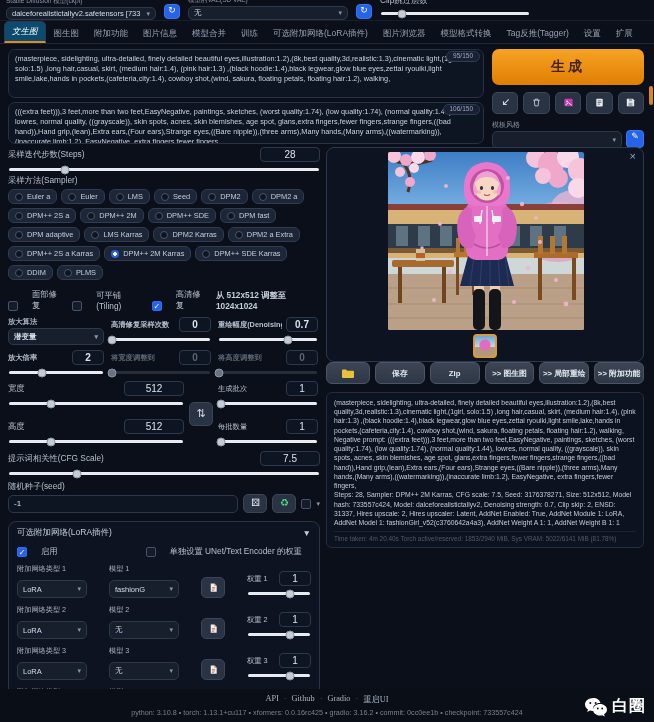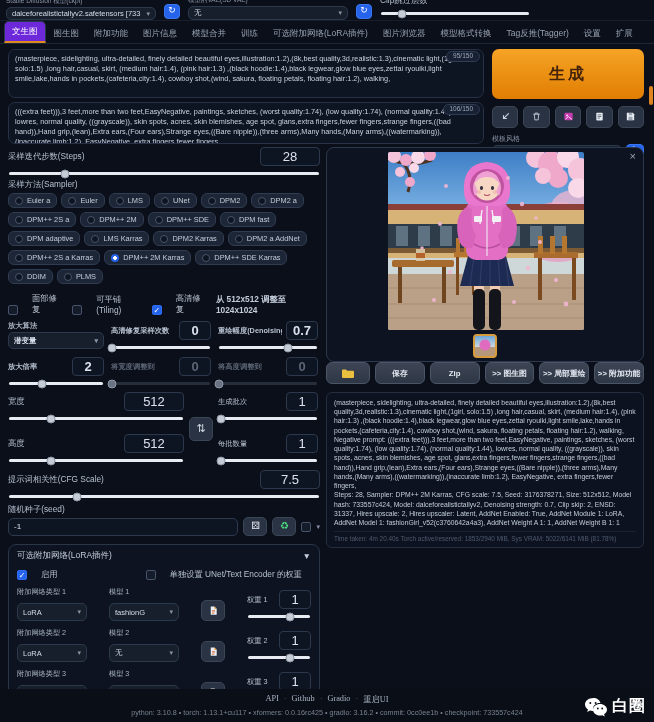--- a/index.html
+++ b/index.html
@@ -14,45 +14,45 @@
       border:1px solid #2c394d;border-radius:5px;padding:1px 5px;font-size:7.5px;color:#d5dde8;
       white-space:nowrap;overflow:hidden;}
   .dd .chev{color:#8a94a6;font-size:7px;margin-left:5px;}
   .blue-btn{width:14px;height:13px;background:#2563eb;border:1px solid #3b76f0;border-radius:4px;
             color:#fff;font-size:9px;line-height:11px;text-align:center;align-self:flex-end;margin-bottom:1px;}
   #clipskip{width:150px;align-self:flex-end;margin-bottom:2px;}
   
   #tabbar{position:absolute;left:0;top:21px;width:654px;height:23px;display:flex;gap:1px;
           align-items:flex-end;padding:0 4px;box-sizing:border-box;border-bottom:1px solid #1d2736;}
   .tab{padding:4px 7px 3px;font-size:8.5px;color:#97a2b2;white-space:nowrap;}
-  .tab.active{color:#fff;background:#6d28d9;border:1px solid #2c394d;border-bottom:2px solid #e08b1d;
-              border-radius:5px 5px 0 0;}
+  .tab.active{color:#fff;background:#0c4a6e;border:1px solid #2c394d;border-bottom:2px solid #e08b1d;
+              border-radius:5px 5px 0 0;font-style:italic;}
   
   .prompt-box{position:absolute;left:8px;width:476px;background:#0d1422;border:1px solid #273246;
               border-radius:7px;padding:4px 6px;box-sizing:border-box;font-size:7.3px;line-height:1.38;
               color:#c9d2e0;overflow:hidden;}
   #pos-prompt{top:49px;height:49px;}
   #neg-prompt{top:102px;height:42px;}
   .counter{position:absolute;top:1px;right:3px;background:#182133;border:1px solid #303c52;
            border-radius:6px;font-size:6.5px;padding:0 6px;color:#9aa6b8;}
   
   #gen-col{position:absolute;left:492px;top:49px;width:152px;}
-  #generate-btn{width:100%;height:50px;border:none;border-radius:7px;
-       background:linear-gradient(#f6a325,#e07e02);color:#44230a;font-weight:bold;font-size:16px;
+  #generate-btn{width:100%;height:36px;border:none;border-radius:7px;
+       background:linear-gradient(#f6a325,#e07e02);color:#44230a;font-weight:bold;font-size:14px;
        letter-spacing:3px;font-family:"Liberation Sans",sans-serif;}
   #tool-row{margin-top:7px;display:flex;gap:5px;}
   .tool-btn{width:25px;height:20px;background:#2a3343;border:1px solid #3a4556;border-radius:5px;
             display:flex;align-items:center;justify-content:center;color:#cfd6e2;font-size:10px;}
   #style-row{margin-top:6px;display:flex;gap:4px;align-items:flex-end;}
   #style-dd-wrap{flex:1;}
   
   .slider .srow{display:flex;justify-content:space-between;align-items:center;gap:4px;}
   .slabel{font-size:8.3px;color:#b6c0cf;white-space:nowrap;overflow:hidden;}
   .snum{min-width:52px;text-align:center;background:#0d1422;border:1px solid #2c394d;border-radius:4px;
-        font-size:13px;color:#dbe2ec;padding:1px 3px;}
+        font-size:10px;color:#dbe2ec;padding:1px 3px;}
   .strack{position:relative;height:3px;background:#e8ecf2;border-radius:2px;margin:6px 1px 3px;}
   .shandle{position:absolute;top:50%;transform:translate(-50%,-50%);width:9px;height:9px;
            border-radius:50%;background:#c6ccd6;border:1px solid #8d96a5;box-sizing:border-box;}
   .slider.sm .slabel{font-size:7.3px;} .slider.sm .snum{min-width:24px;}
   .slider.disabled .slabel,.slider.disabled .snum{color:#58627454;color:#5b6575;}
   .slider.disabled .strack{background:#39435399;} .slider.disabled .shandle{background:#6a7383;}
   
   #left-col{position:absolute;left:8px;top:147px;width:312px;}
   #samplers{display:flex;flex-wrap:wrap;gap:4px;margin-top:3px;}
   .chip{display:flex;align-items:center;gap:4px;background:#1d2636;border:1px solid #303c52;
@@ -236,21 +236,21 @@
         <div class="chip">
           <span class="radio"></span>
           <span>Euler</span>
         </div>
         <div class="chip">
           <span class="radio"></span>
           <span>LMS</span>
         </div>
         <div class="chip">
           <span class="radio"></span>
-          <span>UNet</span>
+          <span>Seed</span>
         </div>
         <div class="chip">
           <span class="radio"></span>
           <span>DPM2</span>
         </div>
         <div class="chip">
           <span class="radio"></span>
           <span>DPM2 a</span>
         </div>
         <div class="chip">
@@ -276,21 +276,21 @@
         <div class="chip">
           <span class="radio"></span>
           <span>LMS Karras</span>
         </div>
         <div class="chip">
           <span class="radio"></span>
           <span>DPM2 Karras</span>
         </div>
         <div class="chip">
           <span class="radio"></span>
-          <span>DPM2 a AddNet</span>
+          <span>DPM2 a Extra</span>
         </div>
         <div class="chip">
           <span class="radio"></span>
           <span>DPM++ 2S a Karras</span>
         </div>
         <div class="chip sel">
           <span class="radio"></span>
           <span>DPM++ 2M Karras</span>
         </div>
         <div class="chip">

